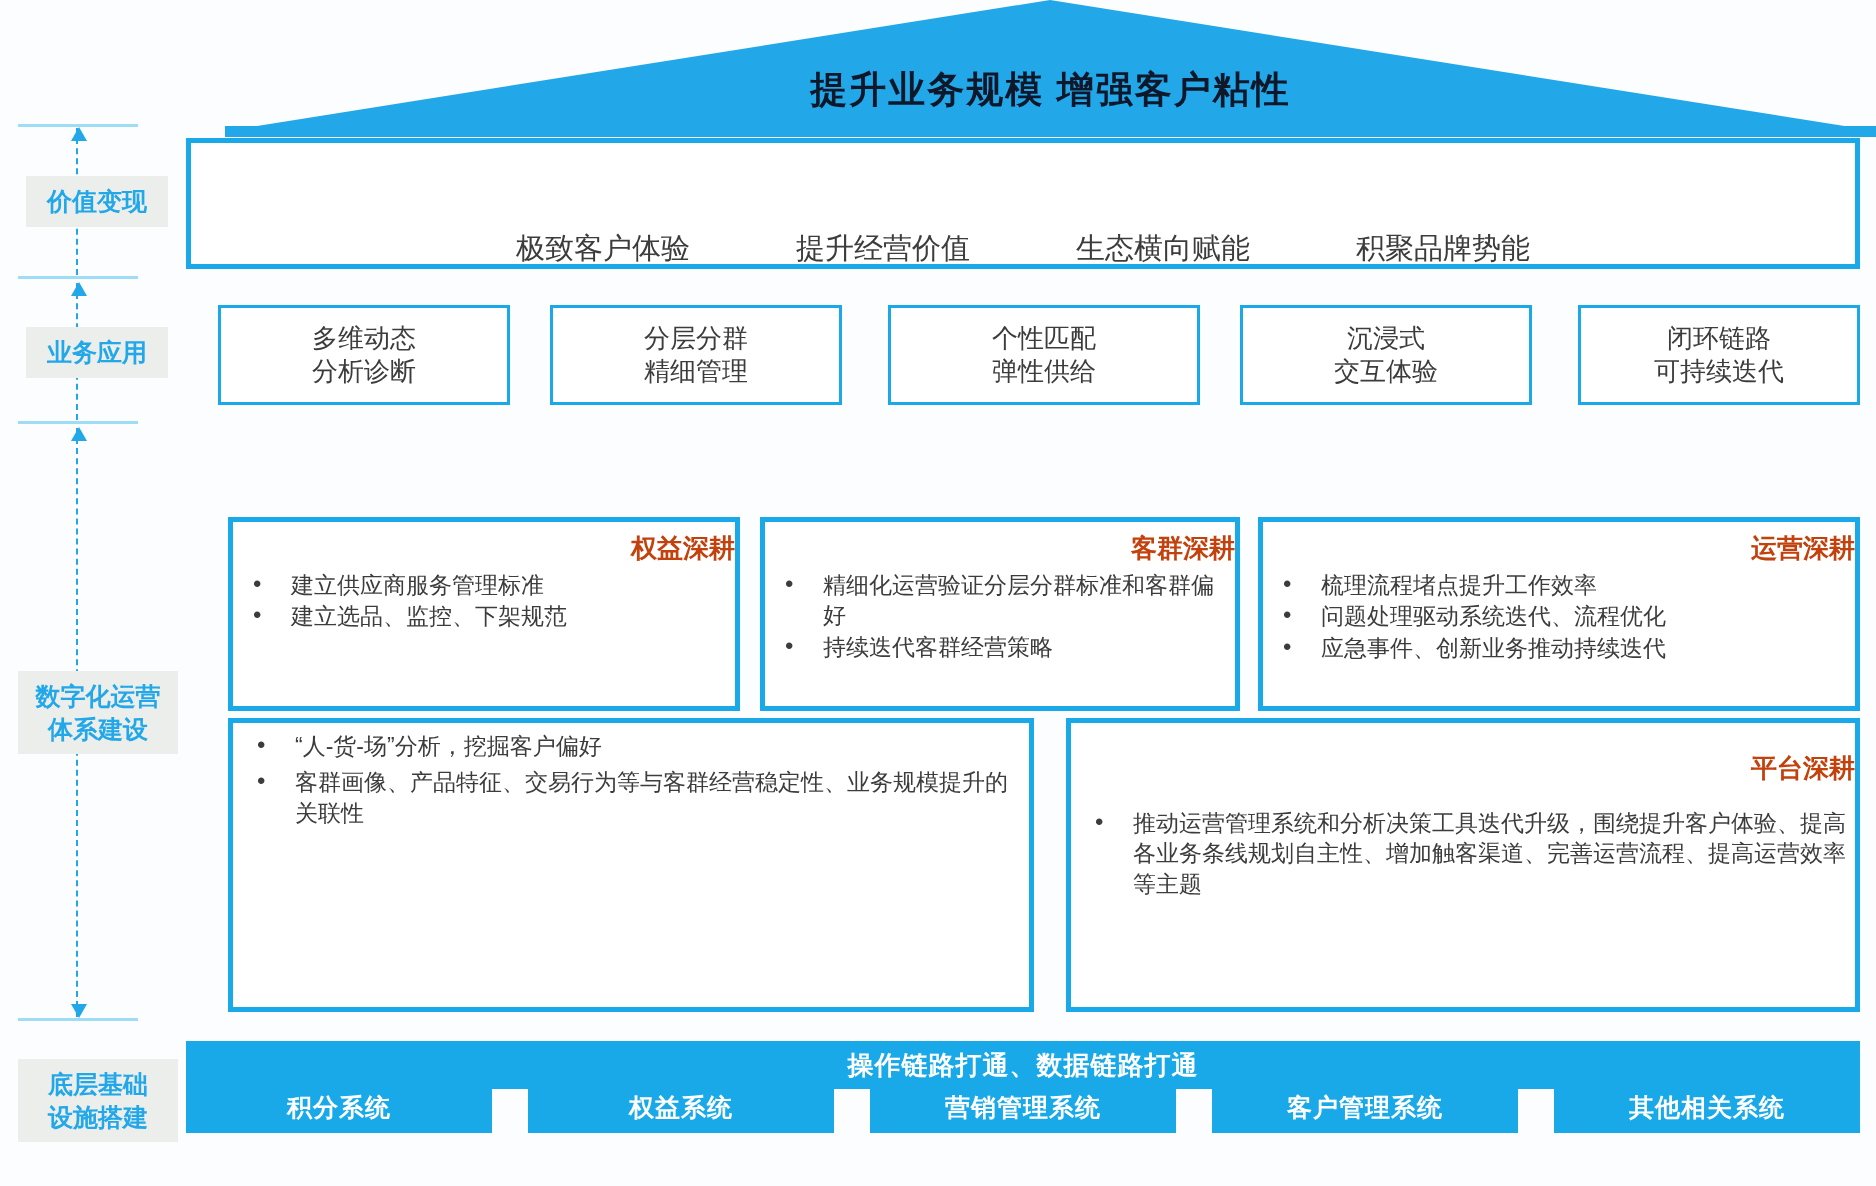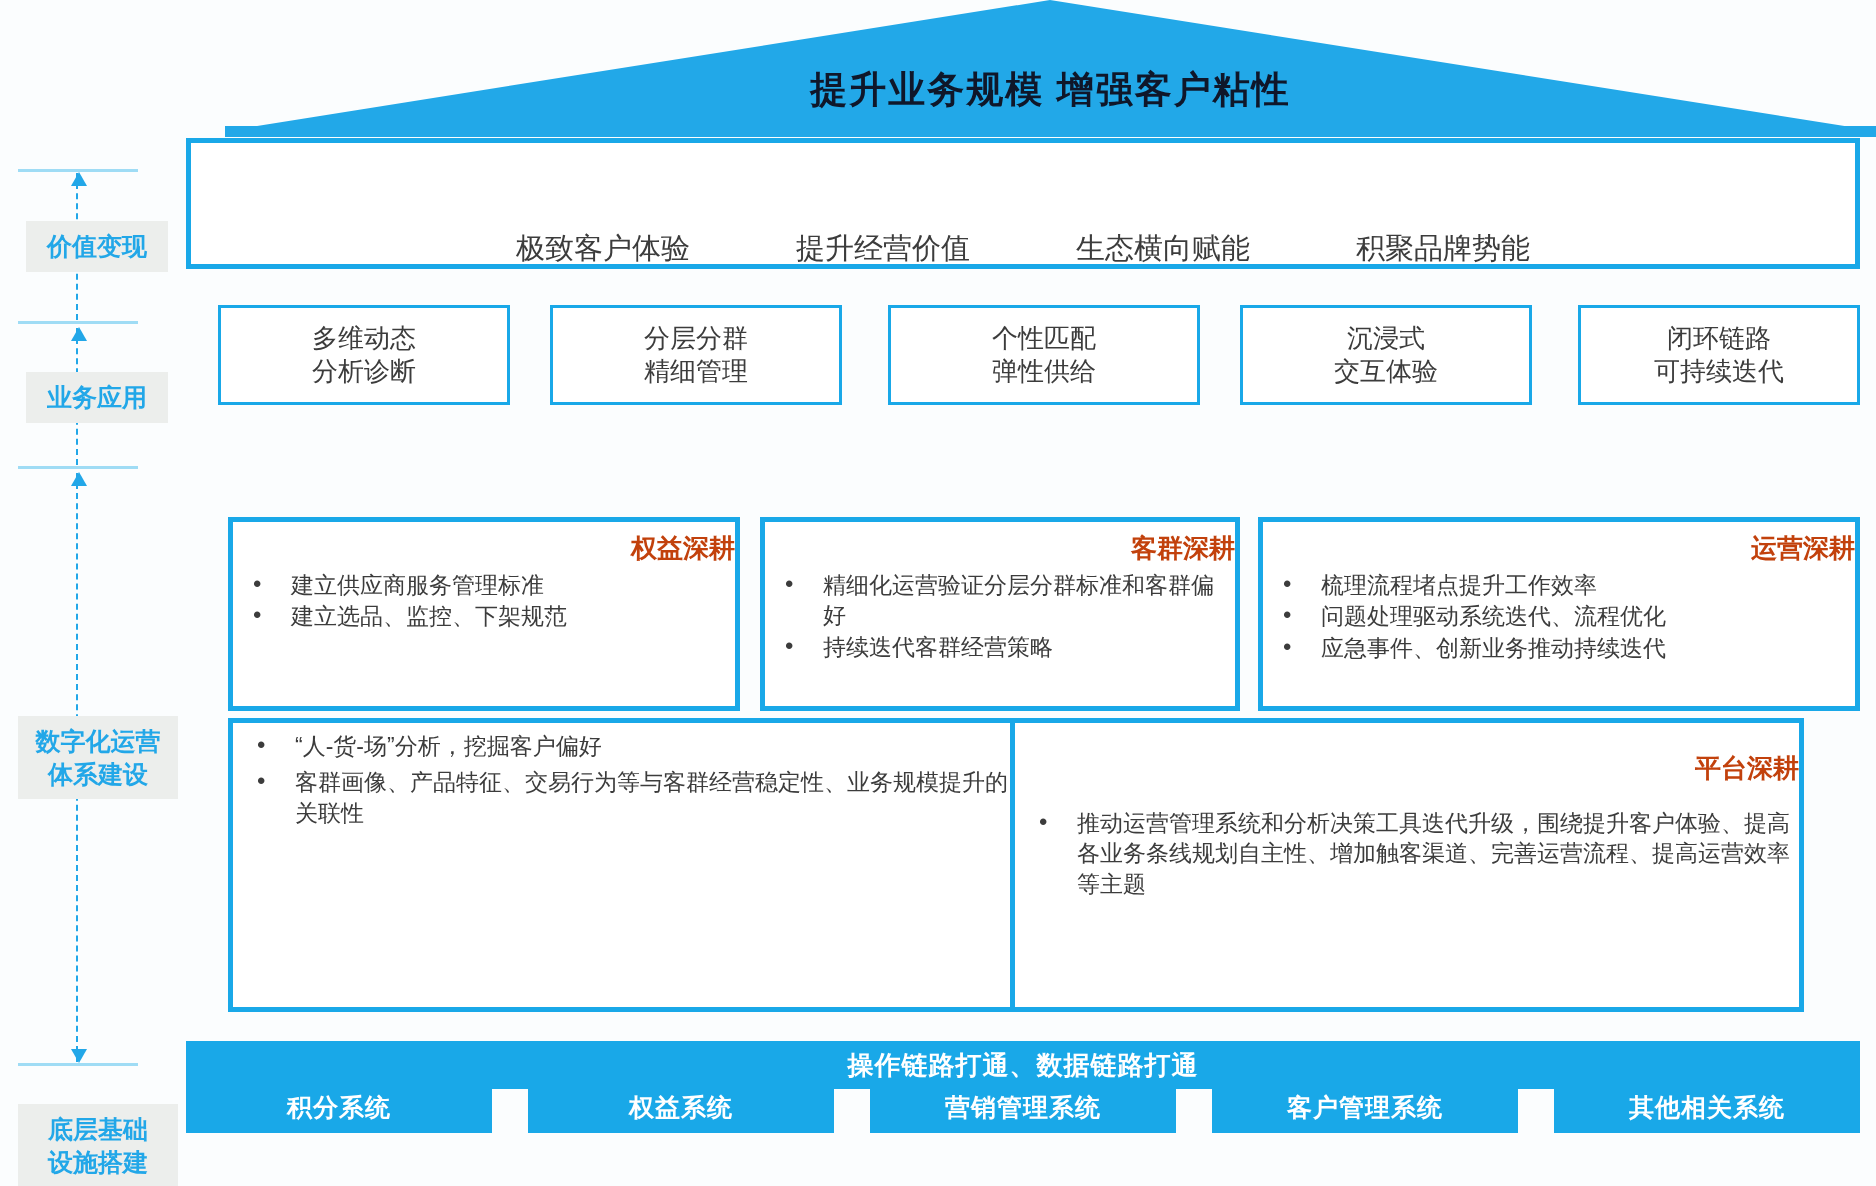--- a/index.html
+++ b/index.html
@@ -17,21 +17,21 @@
   .roof svg { display: block; width: 100%; height: 100%; }
   .roof-title {
     position: absolute; left: 0; top: 0; width: 100%; height: 137px;
     display: flex; align-items: flex-end; justify-content: center;
     padding-bottom: 22px;
     color: #0f172a; font-size: 37px; font-weight: 700; letter-spacing: 2px;
     white-space: nowrap;
   }
 
   
-  .rail { position: absolute; left: 18px; width: 120px; margin-top: 45px; }
+  .rail { position: absolute; left: 18px; width: 120px; }
   .rail-line {
     position: absolute; left: 0; width: 120px; height: 3px; background: #9fdcf5;
   }
   .rail-arrow {
     position: absolute; left: 58px; width: 2px;
     border-left: 2px dashed #22a7e8;
   }
   .arrow-head {
     position: absolute; left: -7px; top: -1px;
     width: 0; height: 0;
@@ -213,21 +213,21 @@
     </ul>
   </div>
 
   <div class="obox card thick" style="left:228px;top:718px;width:806px;height:294px;">
     <ul class="bullets" style="padding-left:18px;">
       <li style="margin-bottom:6px;margin-top:8px;">“人-货-场”分析，挖掘客户偏好</li>
       <li>客群画像、产品特征、交易行为等与客群经营稳定性、业务规模提升的关联性</li>
     </ul>
   </div>
 
-  <div class="obox card thick" style="left:1010px;top:718px;width:794px;height:294px;">
+  <div class="obox card thick" style="left:1066px;top:718px;width:794px;height:294px;">
     <div class="card-title" style="padding-top:28px;padding-bottom:22px;">平台深耕</div>
     <ul class="bullets" style="padding-left:18px;">
       <li>推动运营管理系统和分析决策工具迭代升级，围绕提升客户体验、提高各业务条线规划自主性、增加触客渠道、完善运营流程、提高运营效率等主题</li>
     </ul>
   </div>
 
   <div id="link-band">操作链路打通、数据链路打通</div>
 
   <div id="sys-row">
     <div class="sys-box">积分系统</div>

